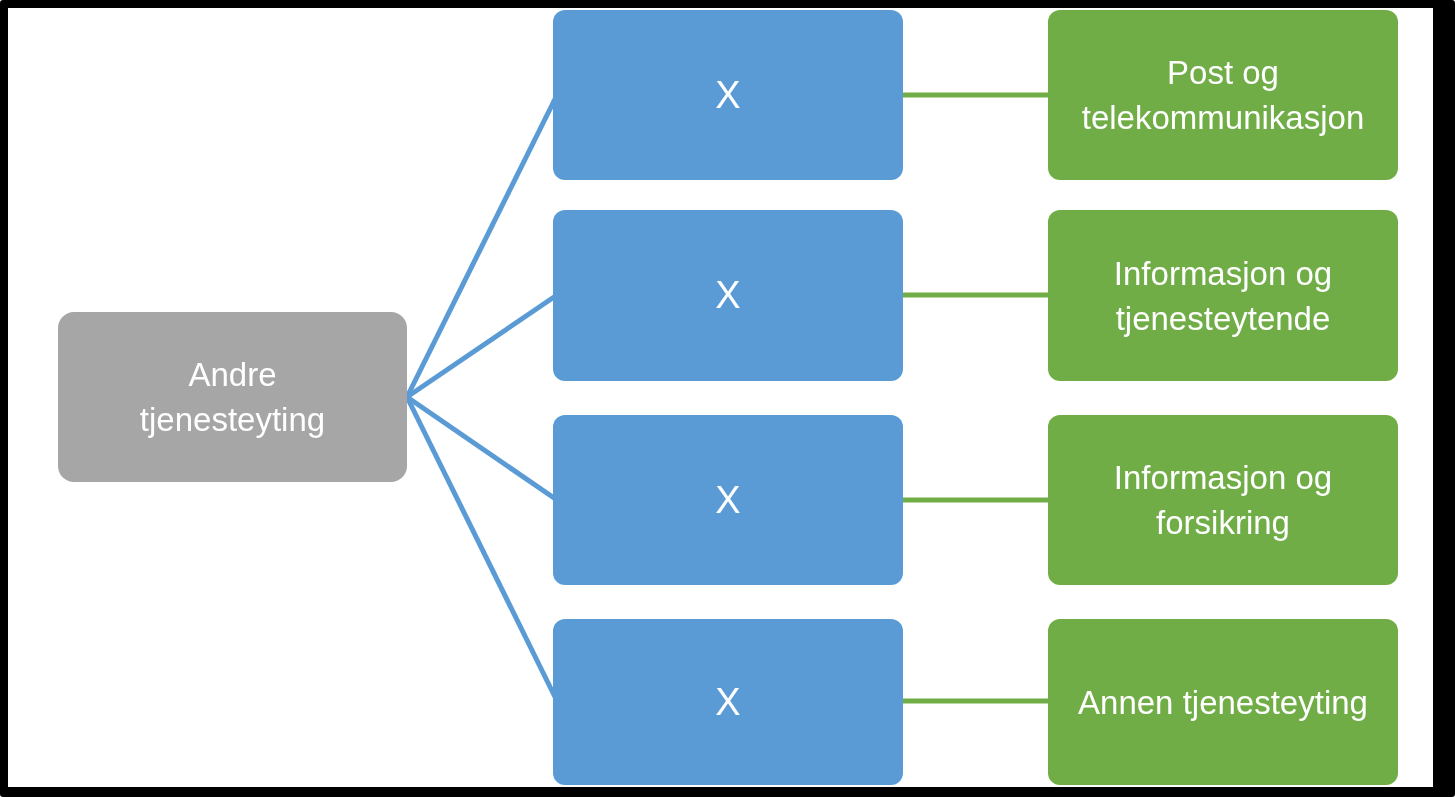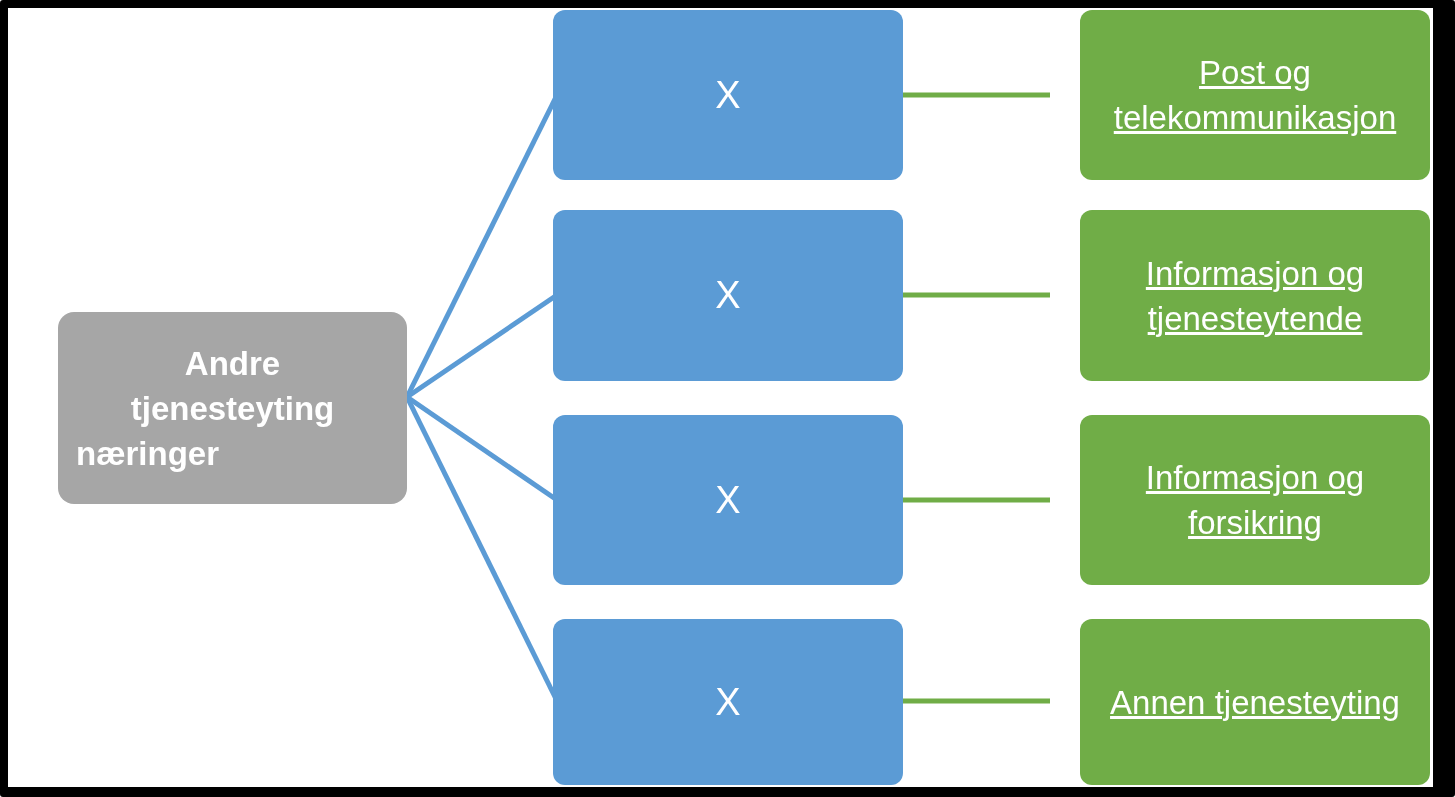--- a/index.html
+++ b/index.html
@@ -29,51 +29,49 @@
     align-items: center;
     justify-content: center;
     color: #ffffff;
     text-align: center;
     box-sizing: border-box;
   }
   .root {
     left: 58px;
     top: 312px;
     width: 349px;
-    height: 192px;
+    height: 170px;
     background: #a6a6a6;
     border-radius: 16px;
-    font-weight: bold;
   }
   .root-text {
     width: 100%;
     padding: 0 18px;
     box-sizing: border-box;
     font-size: 33px;
     line-height: 45px;
   }
   .root-text .ln { display: block; }
   .root-text .ln-center { text-align: center; }
   .root-text .ln-left { text-align: left; }
   .mid {
     left: 553px;
     width: 350px;
     background: #5b9bd5;
     border-radius: 12px;
     font-size: 38px;
   }
   .leaf {
-    left: 1080px;
+    left: 1048px;
     width: 350px;
     background: #70ad47;
     border-radius: 12px;
     font-size: 33px;
     line-height: 45px;
     padding: 0 5px;
-    text-decoration: underline;
   }
   .row1 { top: 10px;  height: 170px; }
   .row2 { top: 210px; height: 171px; }
   .row3 { top: 415px; height: 170px; }
   .row4 { top: 619px; height: 166px; }
   .frame {
     position: absolute;
     inset: 0;
     border-style: solid;
     border-color: #000000;
@@ -95,21 +93,20 @@
     <line x1="901" y1="95" x2="1050" y2="95" stroke="#70ad47" stroke-width="5"></line>
     <line x1="901" y1="295" x2="1050" y2="295" stroke="#70ad47" stroke-width="5"></line>
     <line x1="901" y1="500" x2="1050" y2="500" stroke="#70ad47" stroke-width="5"></line>
     <line x1="901" y1="701" x2="1050" y2="701" stroke="#70ad47" stroke-width="5"></line>
   </svg>
 
   <div class="node root">
     <div class="root-text">
       <span class="ln ln-center">Andre</span>
       <span class="ln ln-center">tjenesteyting</span>
-      <span class="ln ln-left">næringer</span>
     </div>
   </div>
 
   <div class="node mid row1">
     <span>X</span>
   </div>
   <div class="node mid row2">
     <span>X</span>
   </div>
   <div class="node mid row3">

